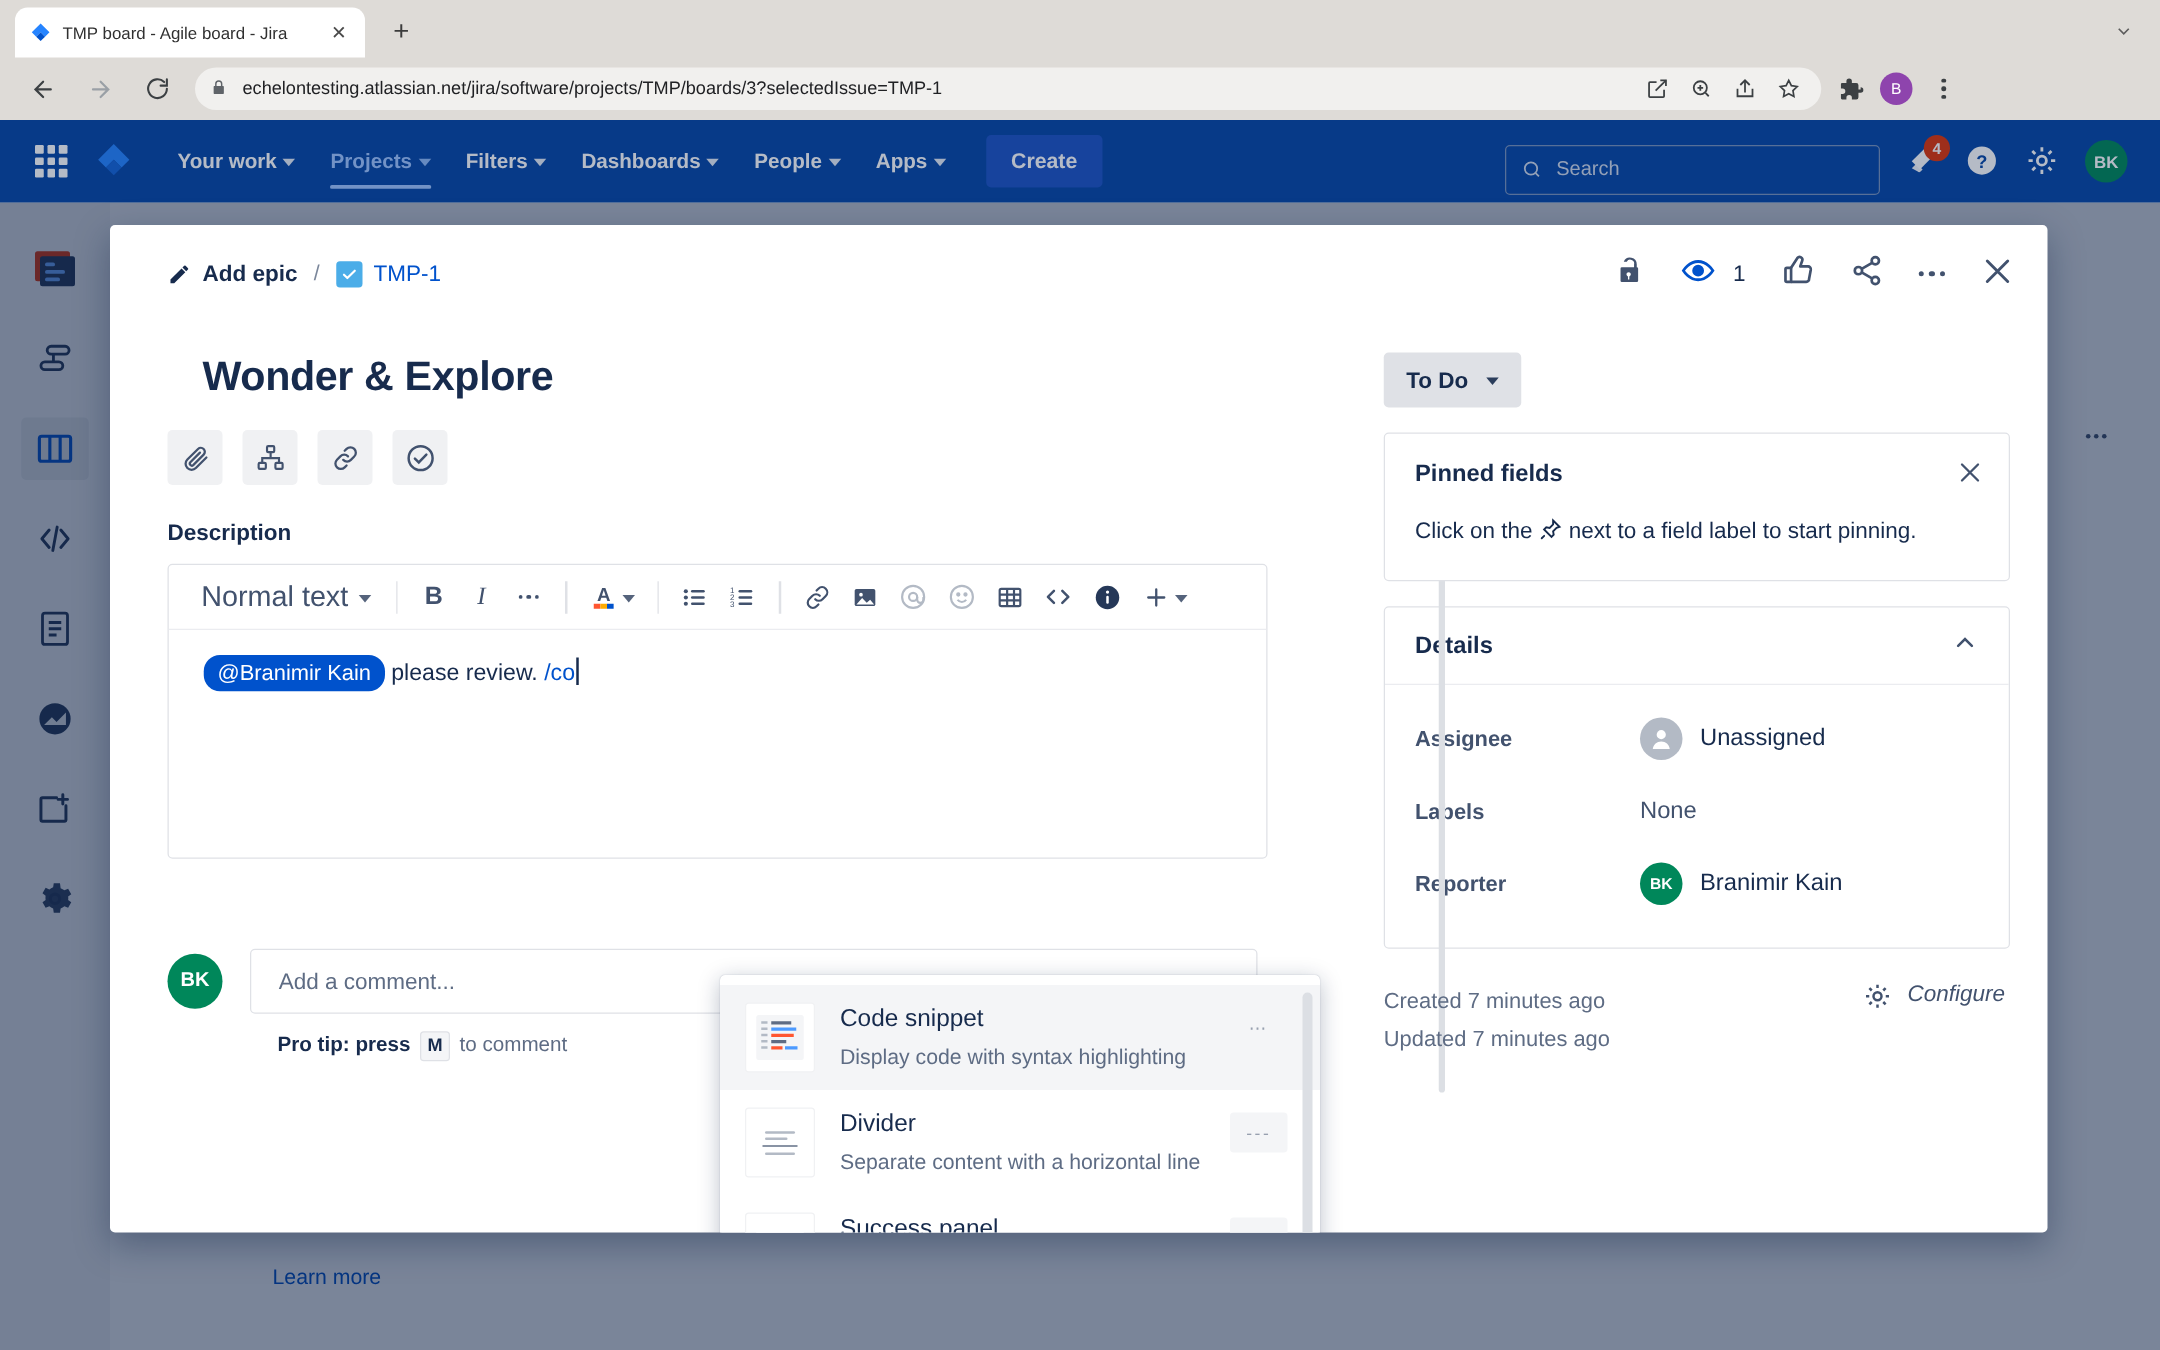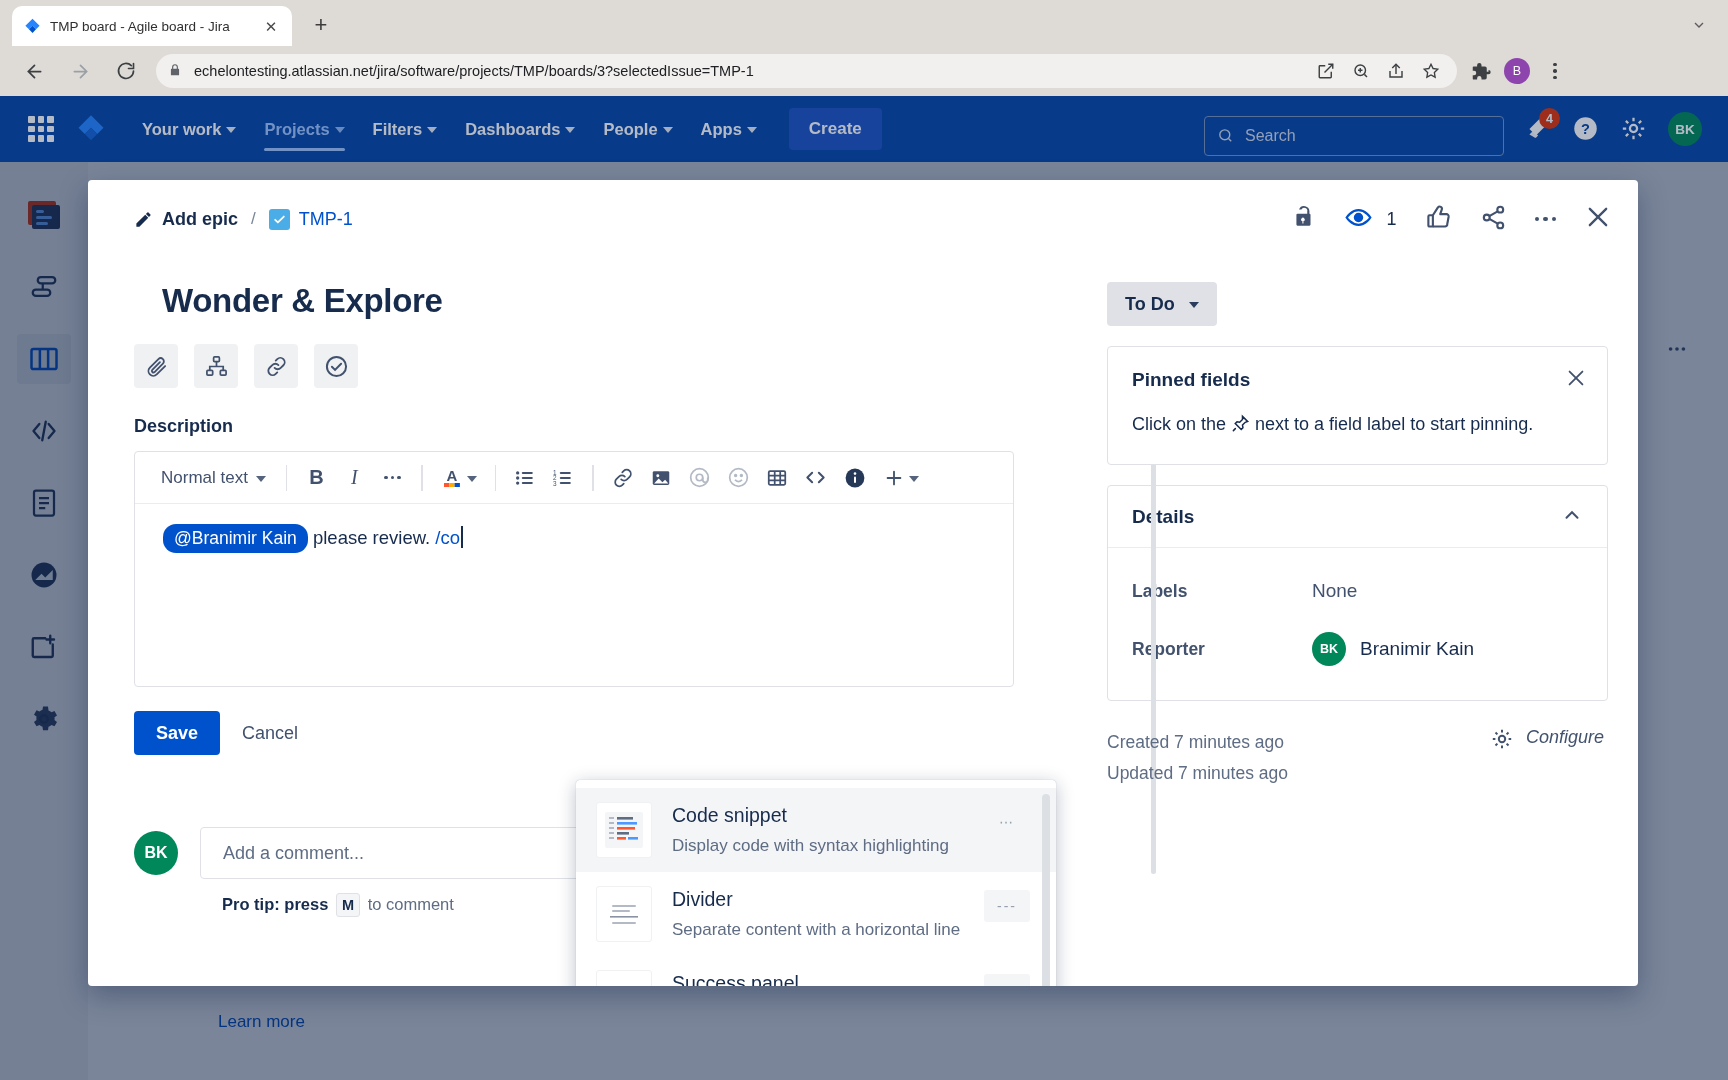--- a/index.html
+++ b/index.html
@@ -224,21 +224,21 @@
     height: 52px; border-bottom: 1.5px solid #ebecf0;
     display: flex; align-items: center; padding: 0 6px; color: #42526e;
   }
   .tb-group { display: flex; align-items: center; gap: 4px; padding: 0 12px; height: 52px; }
   .tb-sep { width: 1.5px; height: 26px; background: #dfe1e6; }
   .tb-btn {
     height: 34px; min-width: 34px; border-radius: 3px;
     display: flex; align-items: center; justify-content: center;
     padding: 0 6px; color: #42526e; gap: 4px;
   }
-  .tb-normaltext { font-size: 17px; color: #42526e; padding: 0 8px; display:flex; align-items:center; gap:8px; }
+  .tb-normaltext { font-size: 23px; color: #42526e; padding: 0 8px; display:flex; align-items:center; gap:8px; }
   .tb-dots { display: flex; gap: 3px; align-items: center; }
   .tb-dots i { width: 3.5px; height: 3.5px; border-radius: 50%; background: #42526e; display: block; }
   .editor-content { min-height: 182px; padding: 20px 28px; position: relative; }
   .mention-line { font-size: 18.5px; color: #172b4d; line-height: 1.5; }
   .mention {
     background: #0052cc; color: #fff; border-radius: 13px;
     padding: 4px 11px 5px; font-size: 17.5px; font-weight: 400;
   }
   .slashcmd { color: #0052cc; }
   .caret-bar {
@@ -803,24 +803,20 @@
             </div>
           </div>
 
           <div class="editor-content">
             <div class="mention-line">
               <span class="mention">@Branimir Kain</span><span> please review. </span><span class="slashcmd">/co</span><span class="caret-bar"></span>
             </div>
           </div>
         </div>
 
-        <div class="form-actions">
-          <div class="btn-save">Save</div>
-          <div class="btn-cancel">Cancel</div>
-        </div>
 
         <div class="comment-row">
           <div class="avatar-green">BK</div>
           <div class="comment-box">Add a comment...</div>
         </div>
         <div class="protip">
           <b>Pro tip: press </b><span class="kbd">M</span><span> to comment</span>
         </div>
 
         <div class="pane-divider"></div>
@@ -848,20 +844,32 @@
         <div class="card">
           <div class="details-head">
             <span class="card-title">Details</span>
             <span>
               <svg width="22" height="22" viewBox="0 0 24 24" fill="none" stroke="#42526e" stroke-width="2.2" stroke-linecap="round">
                 <path d="M6 15l6-6 6 6"></path>
               </svg>
             </span>
           </div>
           <div class="details-body">
+            <div class="detail-row">
+              <span class="detail-label">Assignee</span>
+              <span class="detail-value">
+                <span class="avatar-unassigned">
+                  <svg width="22" height="22" viewBox="0 0 24 24" fill="#ffffff">
+                    <circle cx="12" cy="8.4" r="4"></circle>
+                    <path d="M4.6 21c.4-4 3.6-6.6 7.4-6.6s7 2.6 7.4 6.6z"></path>
+                  </svg>
+                </span>
+                <span>Unassigned</span>
+              </span>
+            </div>
             <div class="detail-row">
               <span class="detail-label">Labels</span>
               <span class="detail-value muted">None</span>
             </div>
             <div class="detail-row">
               <span class="detail-label">Reporter</span>
               <span class="detail-value">
                 <span class="avatar-sm">BK</span>
                 <span>Branimir Kain</span>
               </span>

